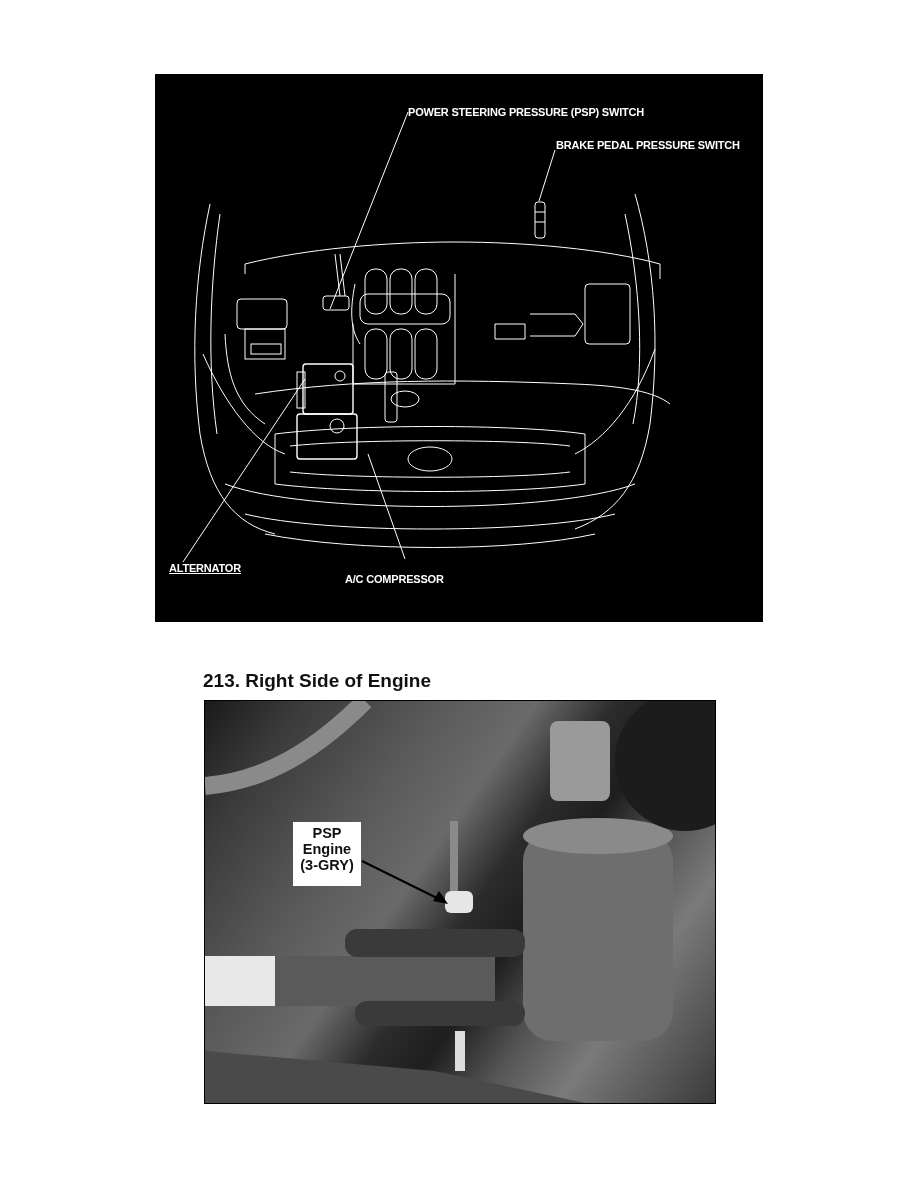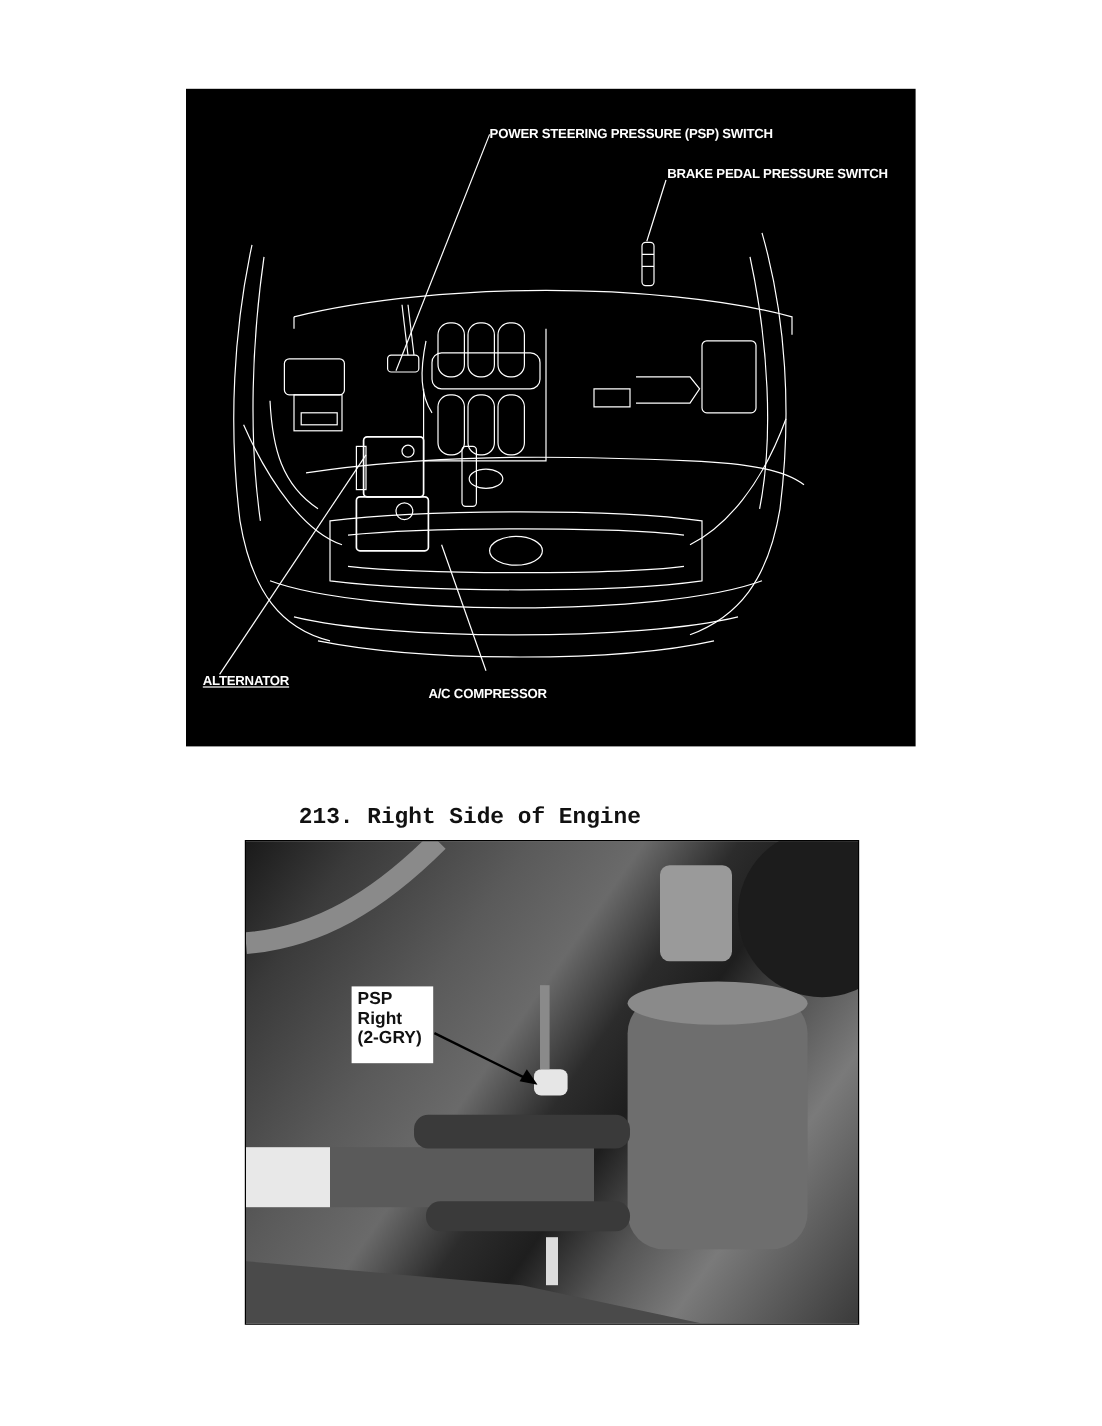--- a/index.html
+++ b/index.html
@@ -4,27 +4,27 @@
   <style>
     html, body { margin: 0; padding: 0; background: #ffffff; }
     body { width: 918px; height: 1188px; position: relative; overflow: hidden; font-family: "Liberation Sans", sans-serif; }
 
     
     .diagram { position: absolute; left: 155px; top: 74px; width: 608px; height: 548px; background: #000; overflow: hidden; }
     .diagram svg { position: absolute; left: 0; top: 0; }
     .callout { position: absolute; color: #fff; font-family: "Liberation Sans", sans-serif; font-weight: bold; font-size: 11px; letter-spacing: -0.2px; white-space: nowrap; }
 
     
-    .fig-title { position: absolute; left: 203px; top: 670px; font-family: Liberation Mono, monospace; font-weight: bold; font-size: 19px; color: #111; margin-left: 46px; }
+    .fig-title { position: absolute; left: 203px; top: 670px; font-family: Liberation Sans, sans-serif; font-weight: bold; font-size: 19px; color: #111; }
 
     
     .photo { position: absolute; left: 204px; top: 700px; width: 510px; height: 402px; border: 1px solid #000; overflow: hidden;
       background:
         radial-gradient(ellipse 160px 70px at 560px 60px, #2a2a2a 0%, transparent 70%),
-        linear-gradient(125deg, #1a1a1a 0%, #3a3a3a 12%, #5a5a5a 30%, #6a6a6a 42%, #2c2c2c 52%, #1e1e1e 60%, #555 70%, #7a7a7a 80%, #3a3a3a 100%); }
+        linear-gradient(125deg, #1a1a1a 0%, #3a3a3a 12%, #5a5a5a 30%, #6a6a6a 42%, #2c2c2c 52%, #1e1e1e 60%, #555 70%, #7a7a7a 80%, #3a3a3a 100%); text-align: center; }
     .photo svg { position: absolute; left: 0; top: 0; }
     .photo-label { position: absolute; left: 88px; top: 121px; width: 68px; height: 64px; background: #fff; padding: 3px 5px; box-sizing: border-box;
       font-family: "Liberation Sans", sans-serif; font-weight: bold; font-size: 14.5px; line-height: 16px; color: #111; }
     .photo-label span { display: block; }
   </style>
 </head>
 <body>
 
 <div class="diagram">
   <svg width="608" height="548" viewBox="0 0 608 548" fill="none" stroke="#fff" stroke-width="1">
@@ -89,21 +89,21 @@
     <path d="M70 410 C 150 440, 400 440, 480 410"></path>
     <path d="M90 440 C 170 460, 380 460, 460 440"></path>
     <path d="M110 460 C 200 478, 360 478, 440 460"></path>
 
     <path d="M48 280 C 70 330, 100 370, 130 380"></path>
     <path d="M500 275 C 480 330, 450 365, 420 380"></path>
   </svg>
   <div class="callout" style="left:253px; top:32px;">POWER STEERING PRESSURE (PSP) SWITCH</div>
   <div class="callout" style="left:401px; top:65px;">BRAKE PEDAL PRESSURE SWITCH</div>
   <div class="callout" style="left:14px; top:488px;text-decoration:underline;">ALTERNATOR</div>
-  <div class="callout" style="left:202px; top:499px;">A/C COMPRESSOR</div>
+  <div class="callout" style="left:190px; top:499px;">A/C COMPRESSOR</div>
 </div>
 
 <div class="fig-title">213. Right Side of Engine</div>
 
 <div class="photo">
   <svg width="510" height="402" viewBox="0 0 510 402">
 
     <path d="M0 85 C 60 80, 110 50, 160 0" stroke="#8a8a8a" stroke-width="18" fill="none"></path>
 
     <rect x="318" y="130" width="150" height="210" rx="30" fill="#6e6e6e"></rect>
@@ -124,16 +124,16 @@
     <rect x="240" y="190" width="28" height="22" rx="6" fill="#e6e6e6"></rect>
     <rect x="245" y="120" width="8" height="70" fill="#8a8a8a"></rect>
 
     <line x1="157" y1="160" x2="238" y2="200" stroke="#000" stroke-width="2"></line>
     <polygon points="243,203 228,200 234,190" fill="#000"></polygon>
 
     <rect x="250" y="330" width="10" height="40" fill="#ddd"></rect>
   </svg>
   <div class="photo-label">
     <span>PSP</span>
-    <span>Right</span>
-    <span>(2-GRY)</span>
+    <span>Engine</span>
+    <span>(3-GRY)</span>
   </div>
 </div>
 
 </body></html>

